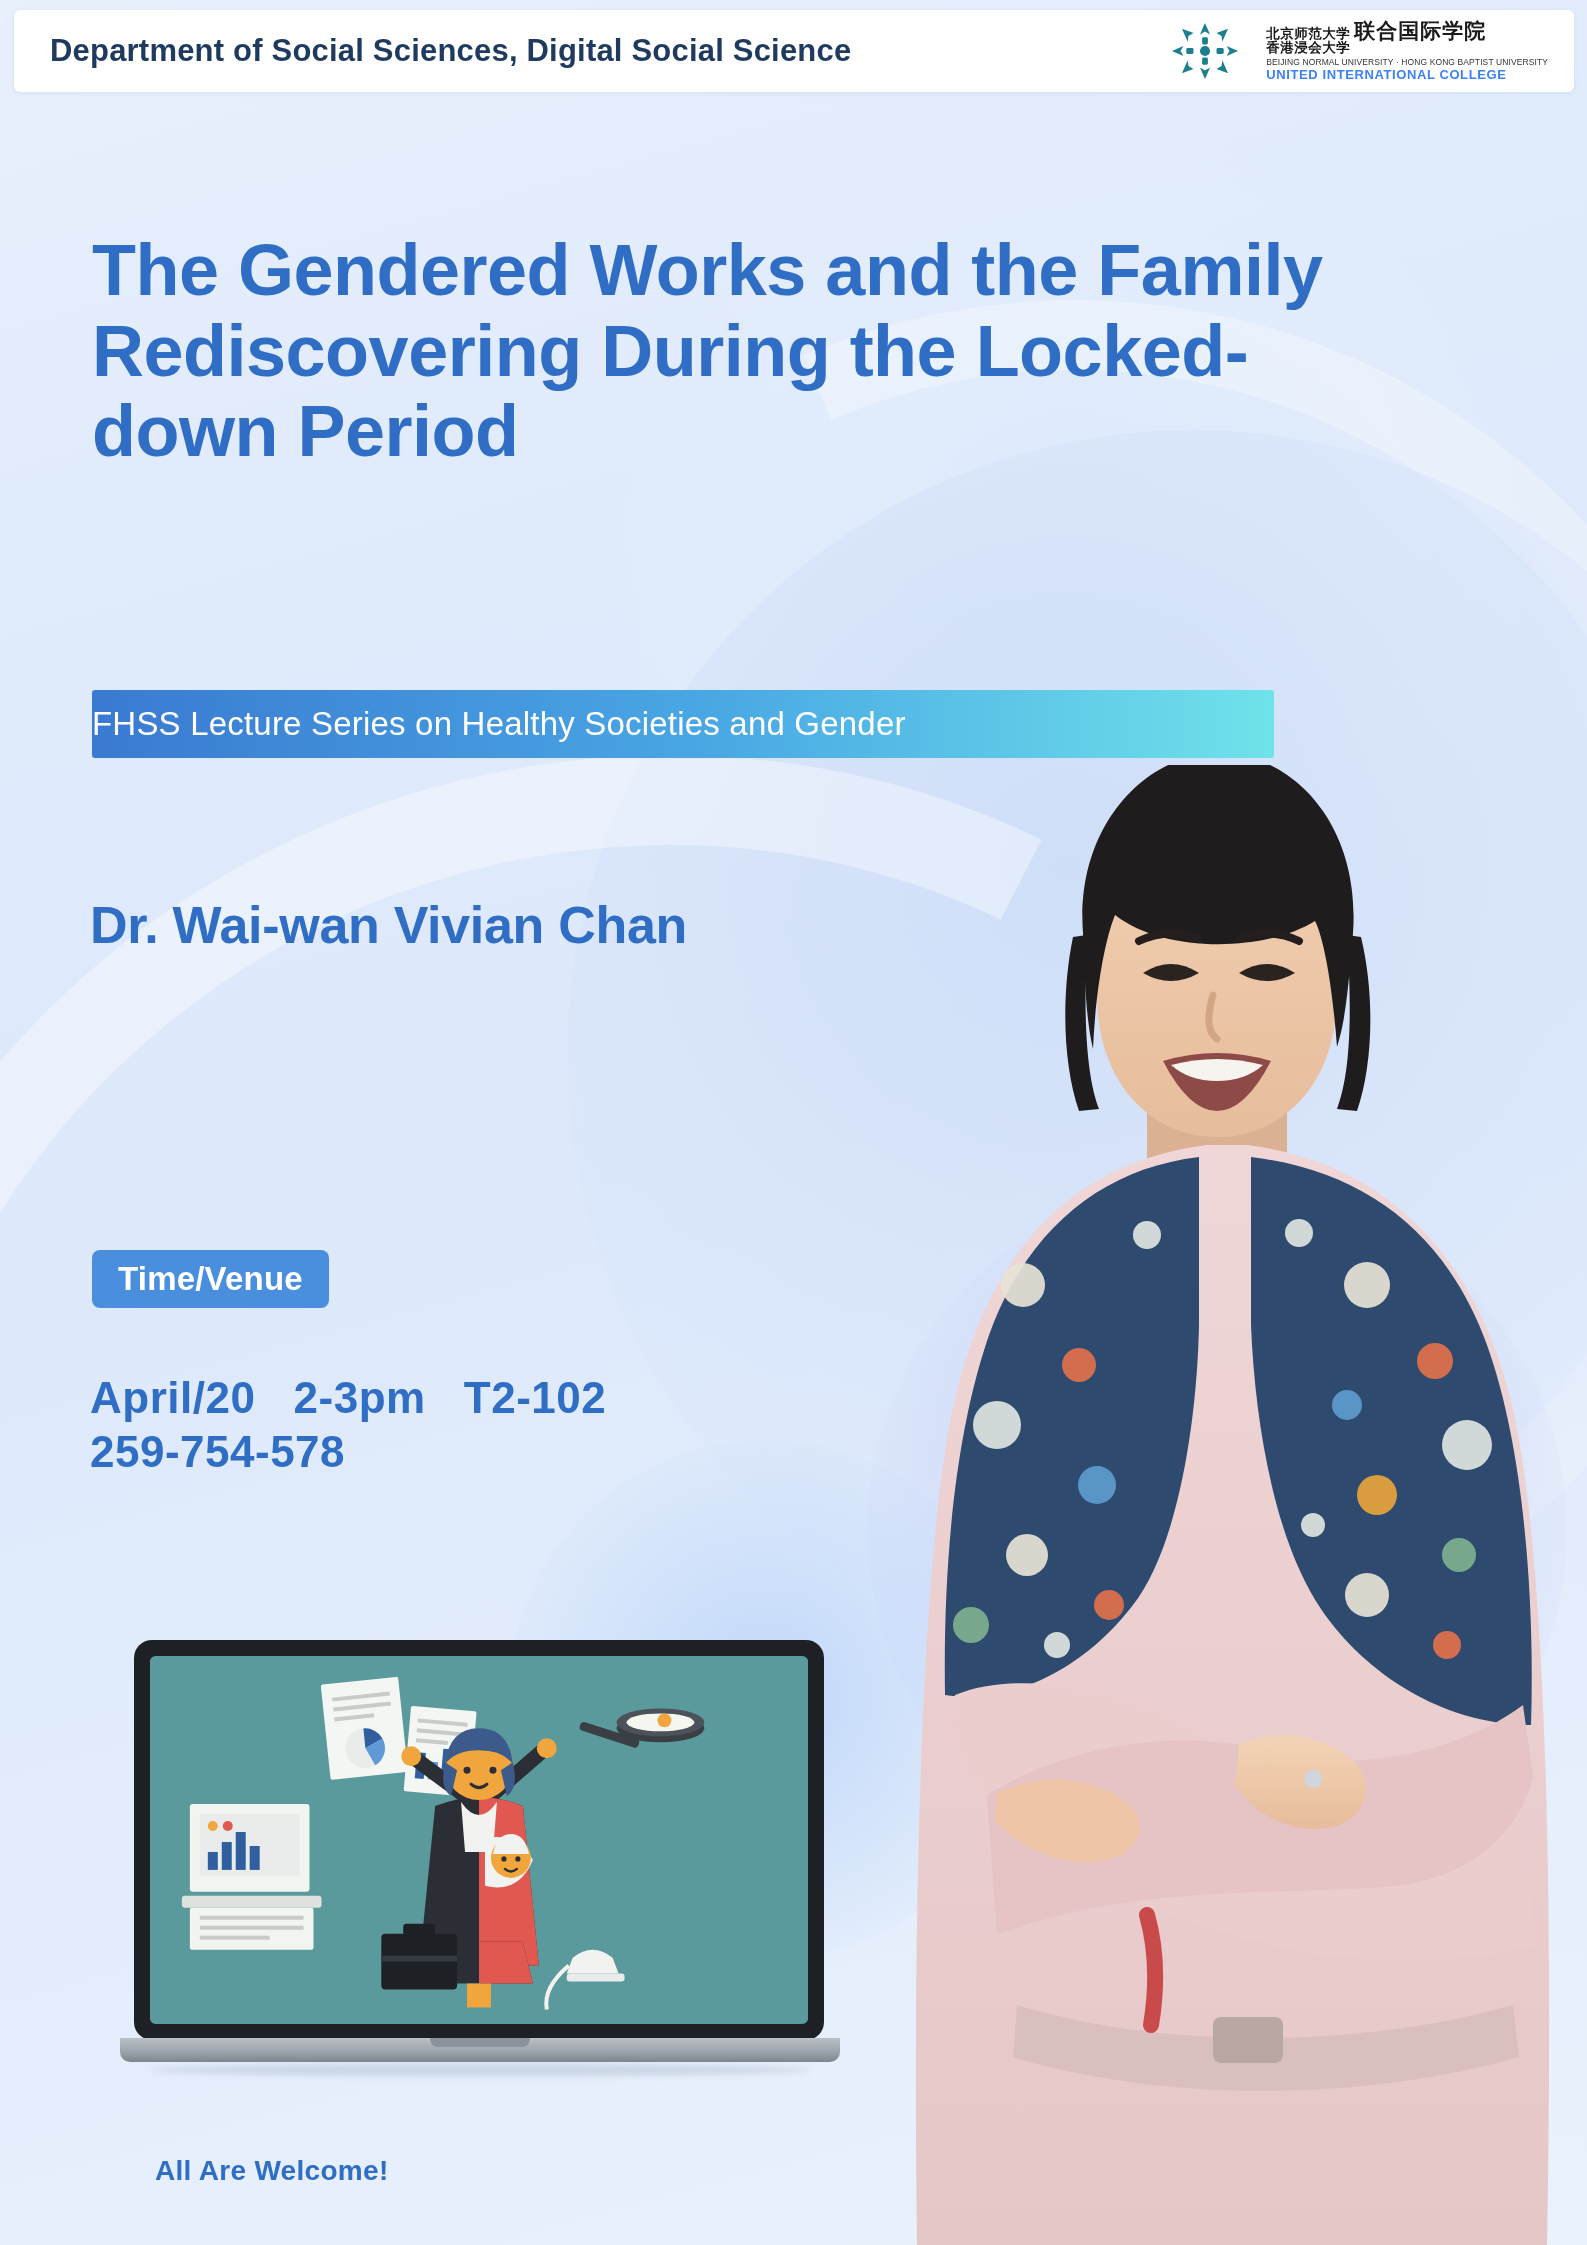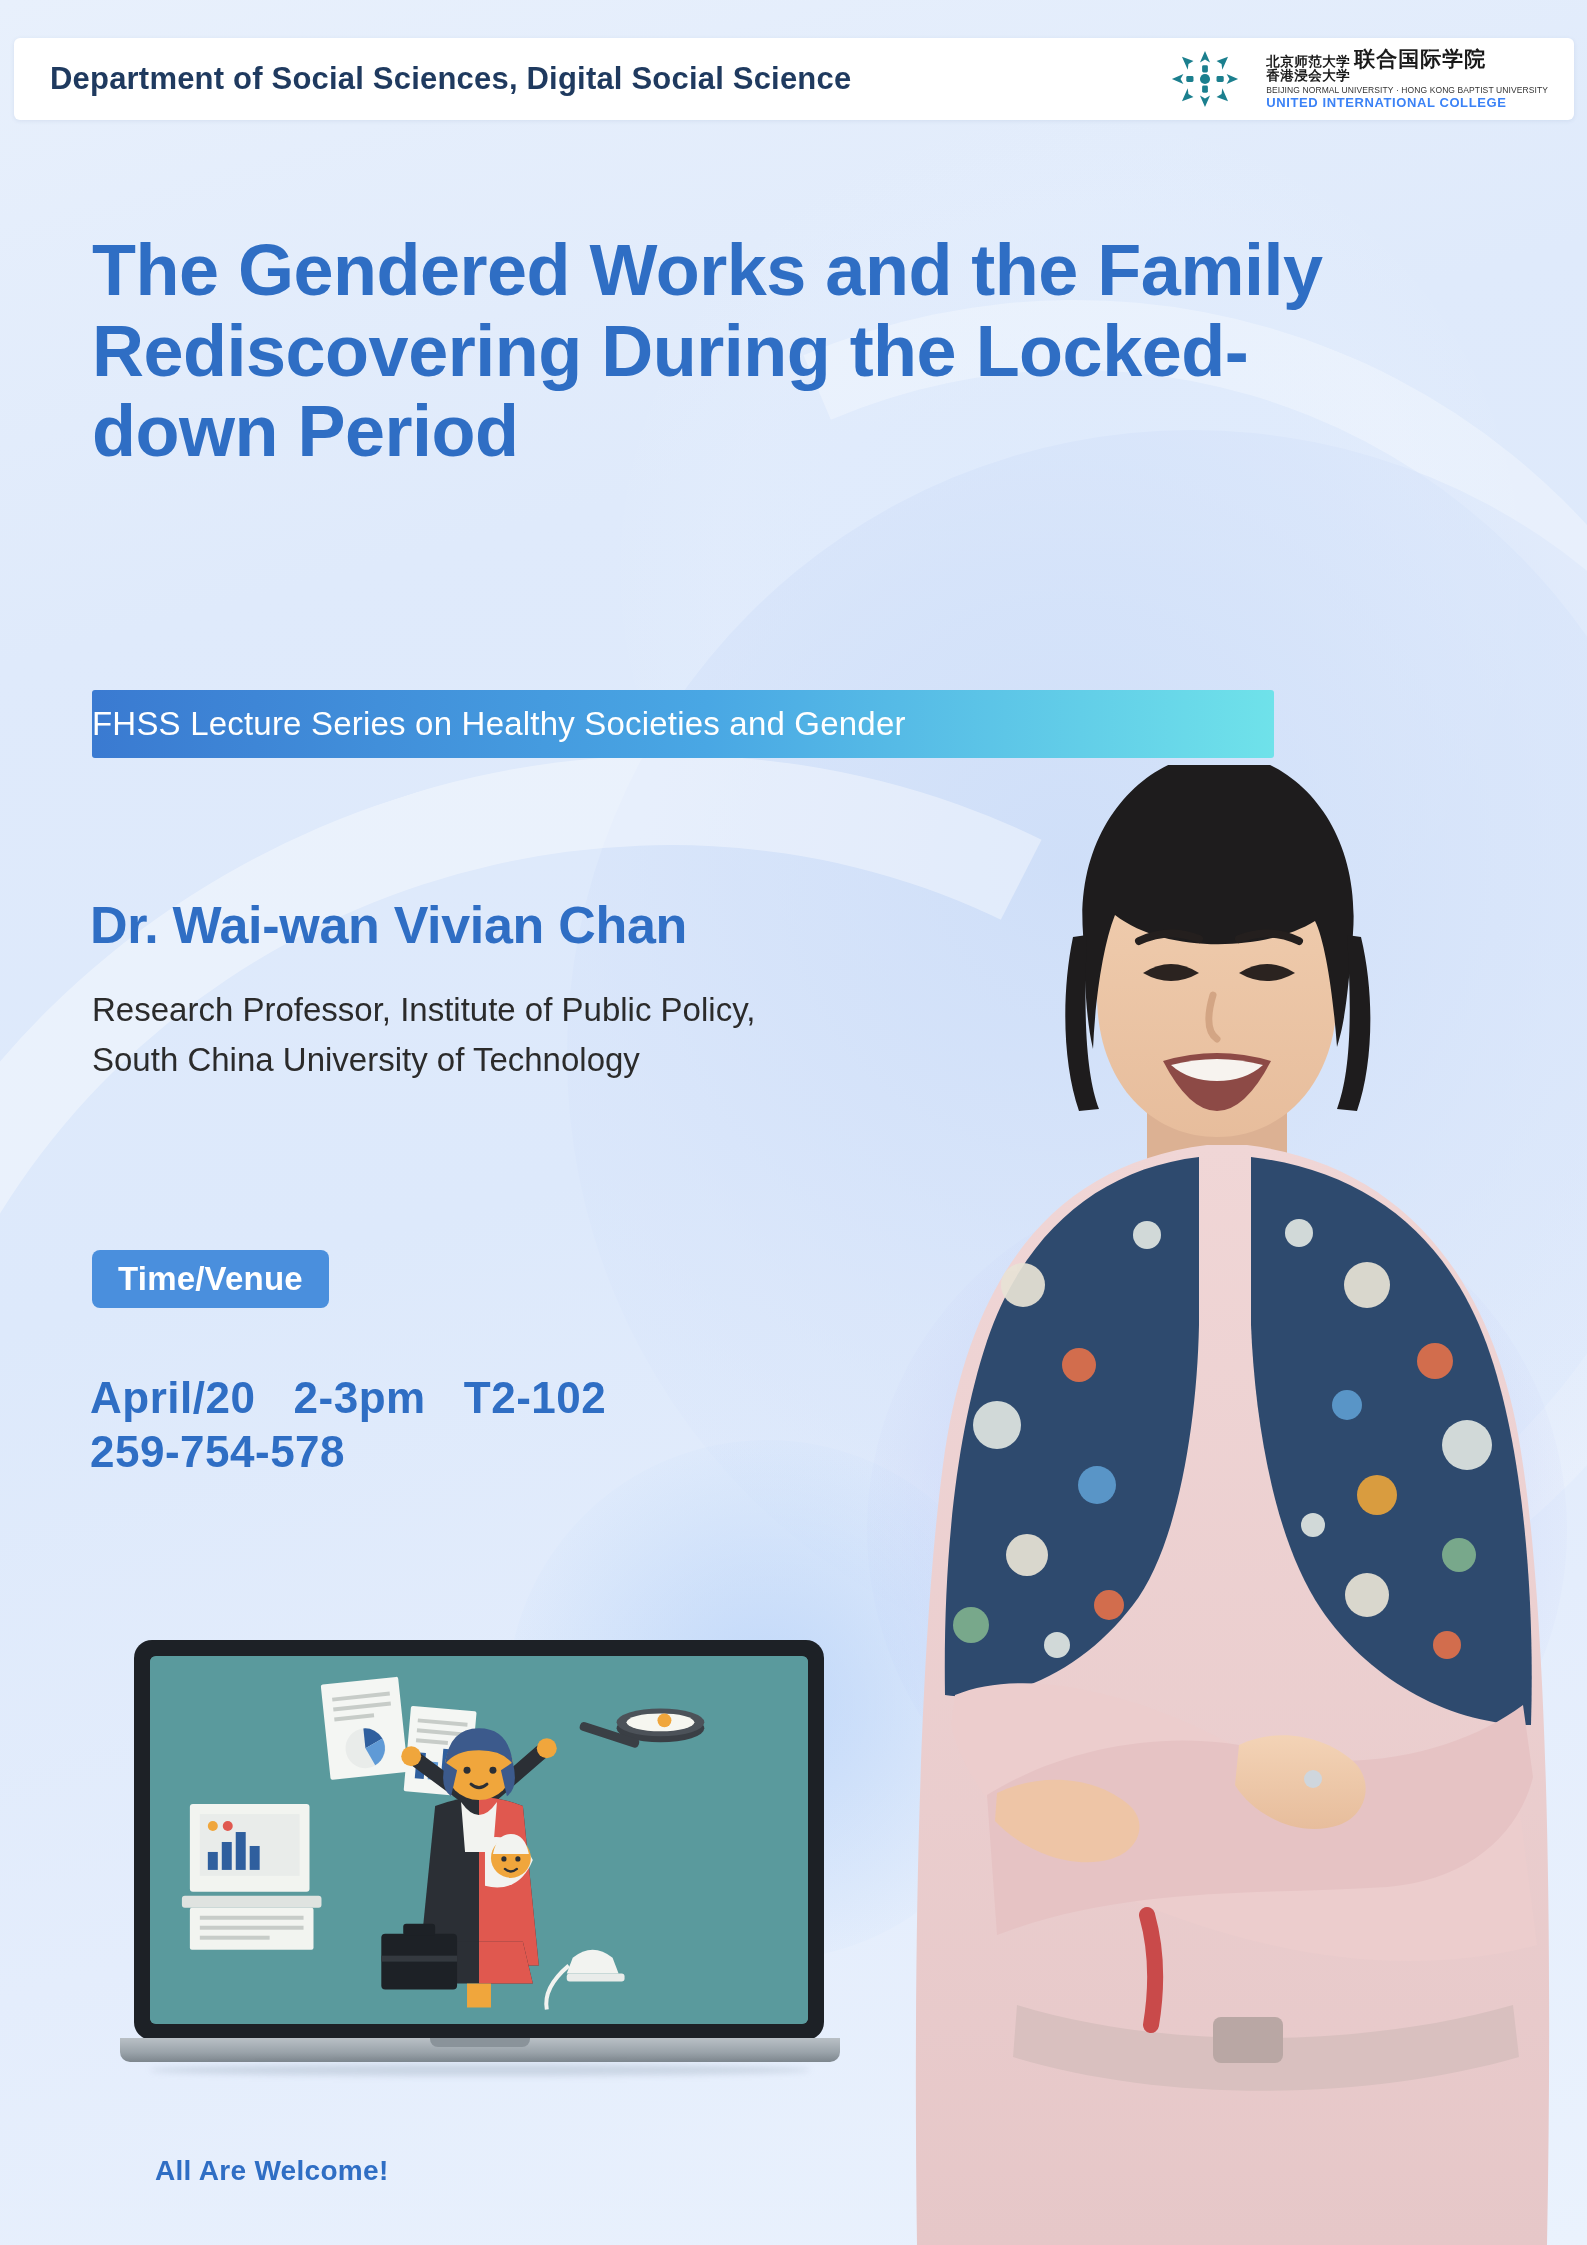--- a/index.html
+++ b/index.html
@@ -78,21 +78,20 @@
     width: 1560px;
     height: 82px;
     background: #ffffff;
     border-radius: 6px;
     box-shadow: 0 1px 4px rgba(60,90,140,0.10);
     display: flex;
     align-items: center;
     justify-content: space-between;
     padding: 0 26px 0 36px;
     box-sizing: border-box;
-    margin-top: 28px;
   }
   .dept-title {
     font-size: 31px;
     font-weight: bold;
     color: #1f3a5f;
     letter-spacing: 0.2px;
     white-space: nowrap;
   }
   .logo-wrap {
     display: flex;
@@ -323,22 +322,20 @@
     </div>
   </div>
 
   <div class="title">The Gendered Works and the Family Rediscovering During the Locked-down Period</div>
 
   <div class="series-ribbon">
     <span>FHSS Lecture Series on Healthy Societies and Gender</span>
   </div>
 
   <div class="speaker-name">Dr. Wai-wan Vivian Chan</div>
-  <div class="speaker-affil" style="white-space: pre-line;">Research Professor, Institute of Public Policy,
-South China University of Technology</div>
 
   <div class="pill" id="pill-time">Time/Venue</div>
   <div class="info-line" id="time-value">April/20   2-3pm   T2-102</div>
 
   <div class="info-line" id="meeting-value">259-754-578</div>
 
   <div class="laptop">
     <div class="laptop-body">
       <div class="laptop-screen">
         <svg viewBox="0 0 660 368" width="100%" height="100%">

